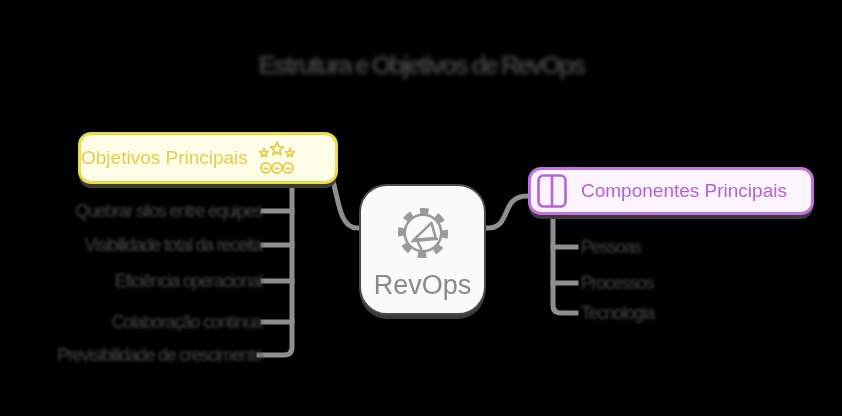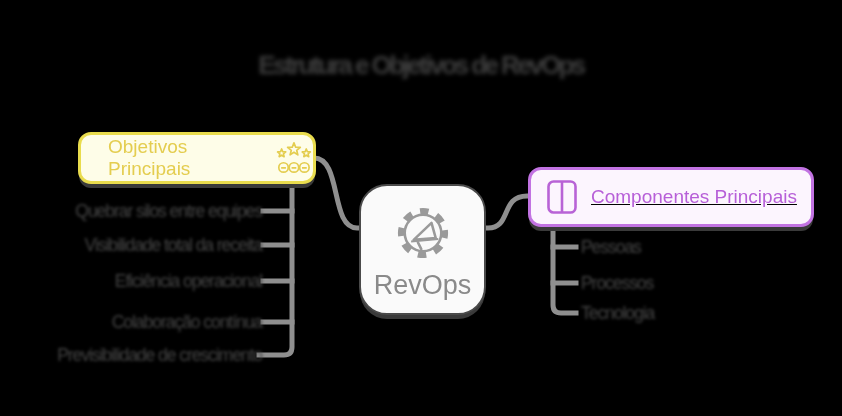--- a/index.html
+++ b/index.html
@@ -18,29 +18,29 @@
   .connectors{position:absolute;left:0;top:0;width:842px;height:416px;}
   .connectors path{stroke:var(--connector);stroke-width:5;fill:none;stroke-linecap:square;}
   .title{
     position:absolute; left:0; right:0; top:50px; text-align:center;
     font-size:26px; font-weight:bold; color:var(--title-text);
     filter:blur(2px); letter-spacing:-0.1em;
   }
   .node{position:absolute; display:flex; align-items:center; box-sizing:border-box;
         border-radius:13px; box-shadow:0 5px 0 -1px var(--shadow);}
   .node-yellow{
-    left:78px; top:132px; width:238px; height:52px;
+    left:78px; top:132px; width:260px; height:52px;
     background:var(--yellow-bg); border:3px solid var(--yellow-border);
-    justify-content:space-between; gap:9px;padding-left:27px;
+    justify-content:flex-start; gap:9px;
   }
   .node-yellow .lbl{color:var(--yellow-text); font-size:19px; font-weight:500;}
   .node-purple{
-    left:528px; top:167px; width:286px; height:60px;
+    left:528px; top:167px; width:286px; height:48px;
     background:var(--purple-bg); border:3px solid var(--purple-border);
-    justify-content:flex-start; gap:13px; padding-left:15px;text-decoration:underline;
+    justify-content:flex-start; gap:13px; padding-left:5px;
   }
   .node-purple .lbl{color:var(--purple-text); font-size:19px; font-weight:500;}
   .node-center{
     left:359px; top:184px; width:127px; height:131px;
     background:var(--center-bg); border:2.5px solid var(--center-border);
     border-radius:28px; flex-direction:column; justify-content:center; gap:3px;
   }
   .node-center .lbl{color:var(--center-text); font-size:27px;}
   .child{
     position:absolute; font-size:17.5px; color:var(--child-text);

